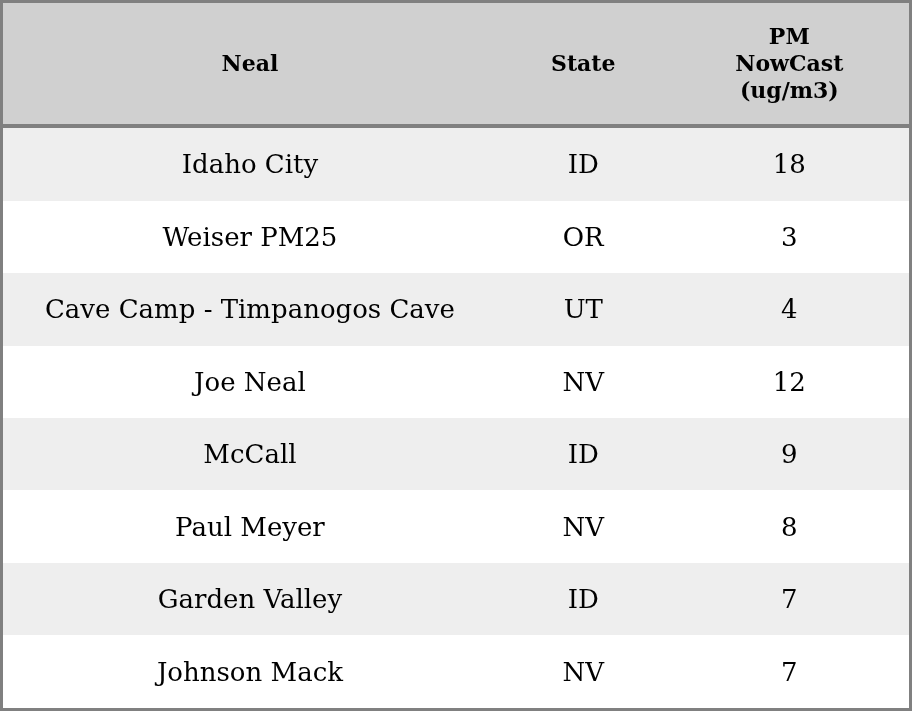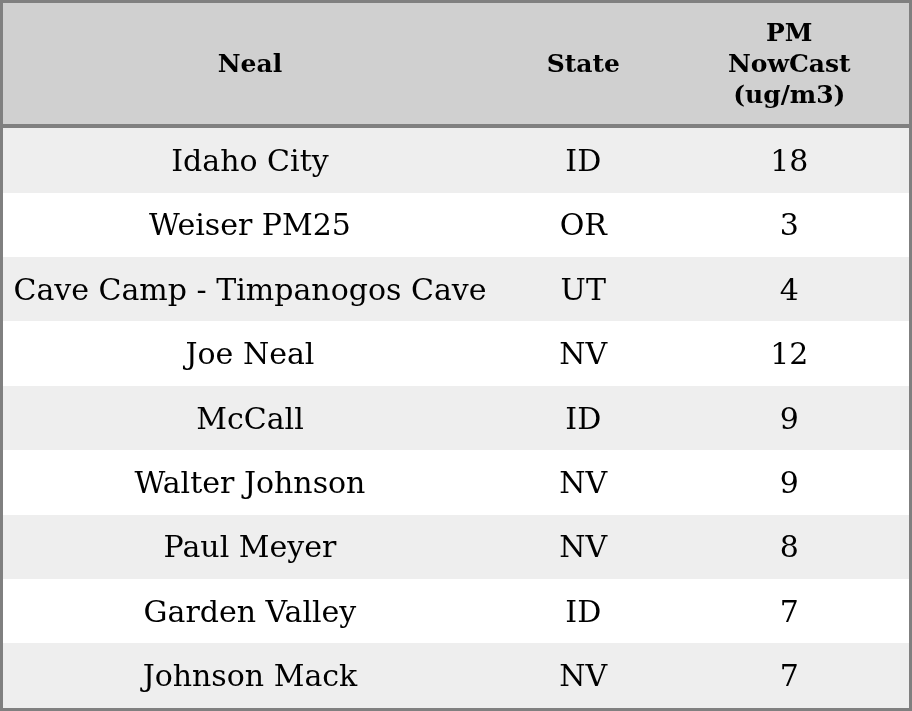--- a/index.html
+++ b/index.html
@@ -23,33 +23,33 @@
     border: 3px solid #808080;
   }
   col.col-site  { width: 54.5%; }
   col.col-state { width: 19.0%; }
   col.col-pm    { width: 26.5%; }
 
   thead th {
     background: #d0d0d0;
     border-bottom: 4px solid #808080;
     height: 121px;
-    font-size: 25px;
+    font-size: 22px;
     font-weight: bold;
     text-align: center;
     vertical-align: middle;
     padding: 0 4px;
   }
   thead th .hdr-text {
     white-space: pre-line;
     line-height: 1.24;
     display: inline-block;
   }
   tbody td {
-    font-size: 30px;
+    font-size: 26px;
     font-weight: normal;
     text-align: center;
     vertical-align: middle;
     height: 57px;
     padding: 0 4px;
     overflow: hidden;
   }
   tbody tr:nth-child(odd)  { background: #eeeeee; }
   tbody tr:nth-child(even) { background: #ffffff; }
 </style>
@@ -92,25 +92,20 @@
         <td>Joe Neal</td>
         <td>NV</td>
         <td>12</td>
       </tr>
       <tr>
         <td>McCall</td>
         <td>ID</td>
         <td>9</td>
       </tr>
       <tr>
-        <td>Walter Johnson</td>
-        <td>NV</td>
-        <td>9</td>
-      </tr>
-      <tr>
         <td>Paul Meyer</td>
         <td>NV</td>
         <td>8</td>
       </tr>
       <tr>
         <td>Garden Valley</td>
         <td>ID</td>
         <td>7</td>
       </tr>
       <tr>

